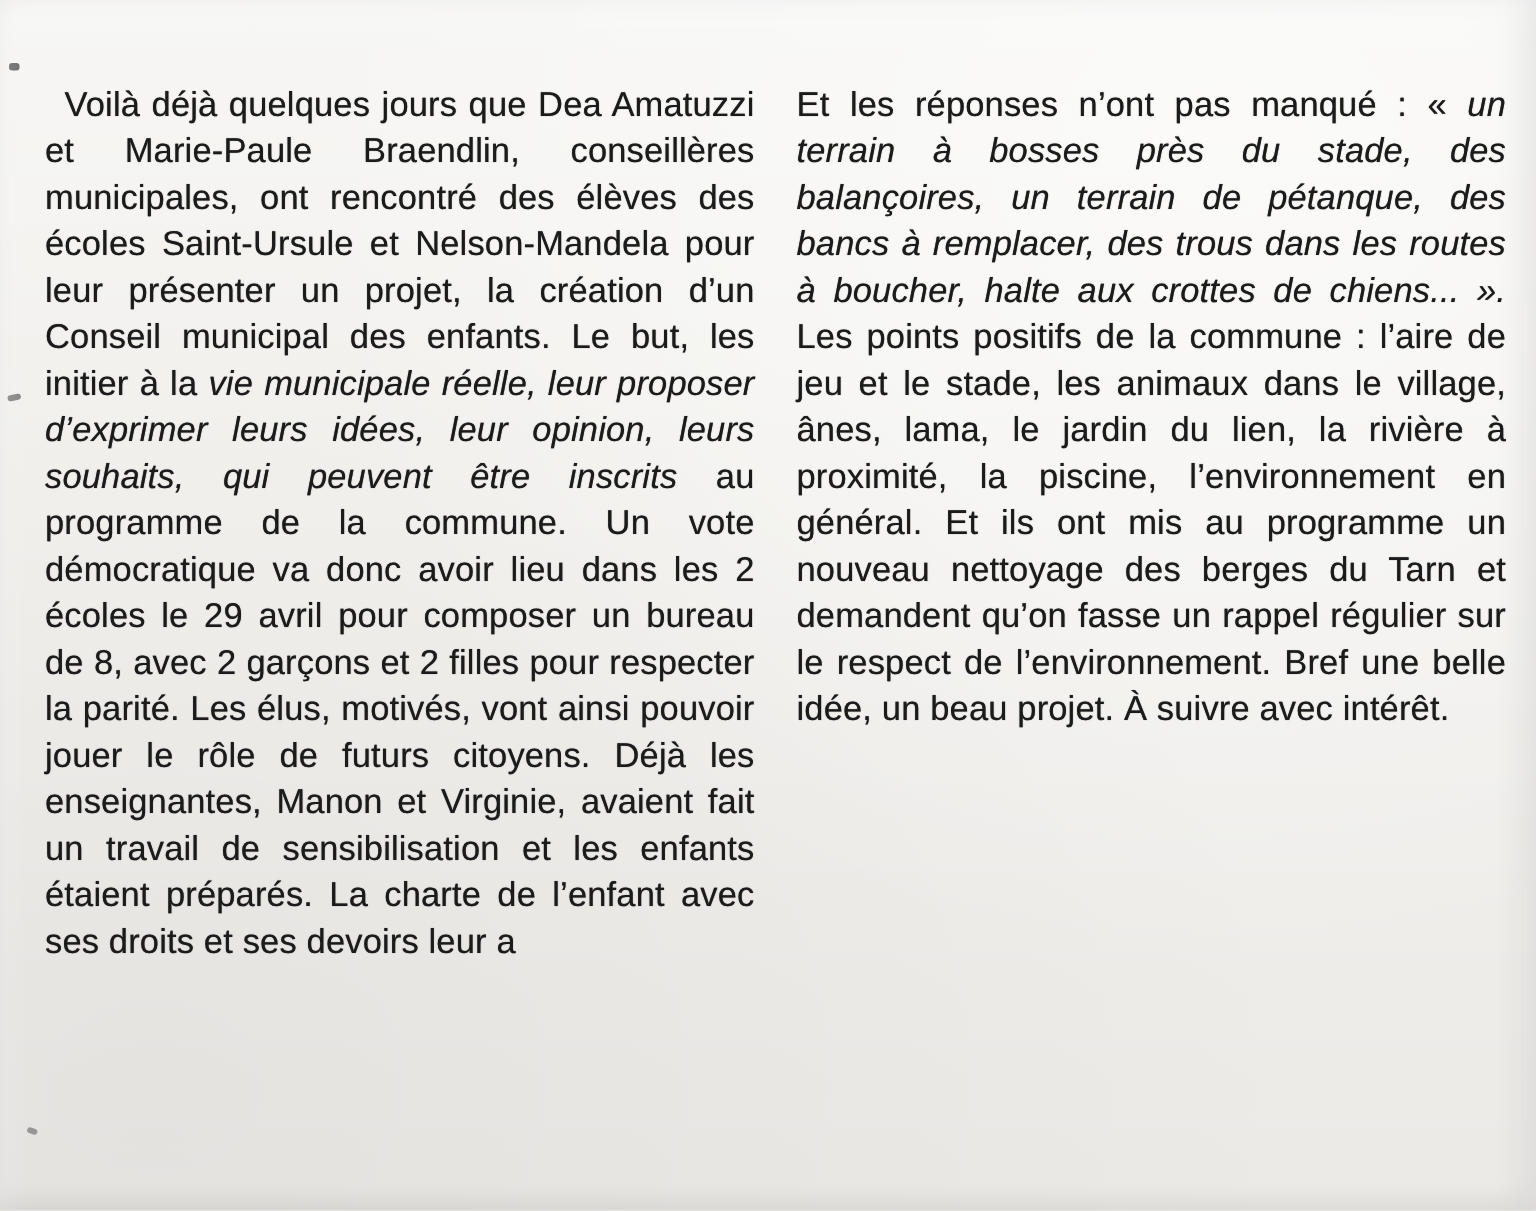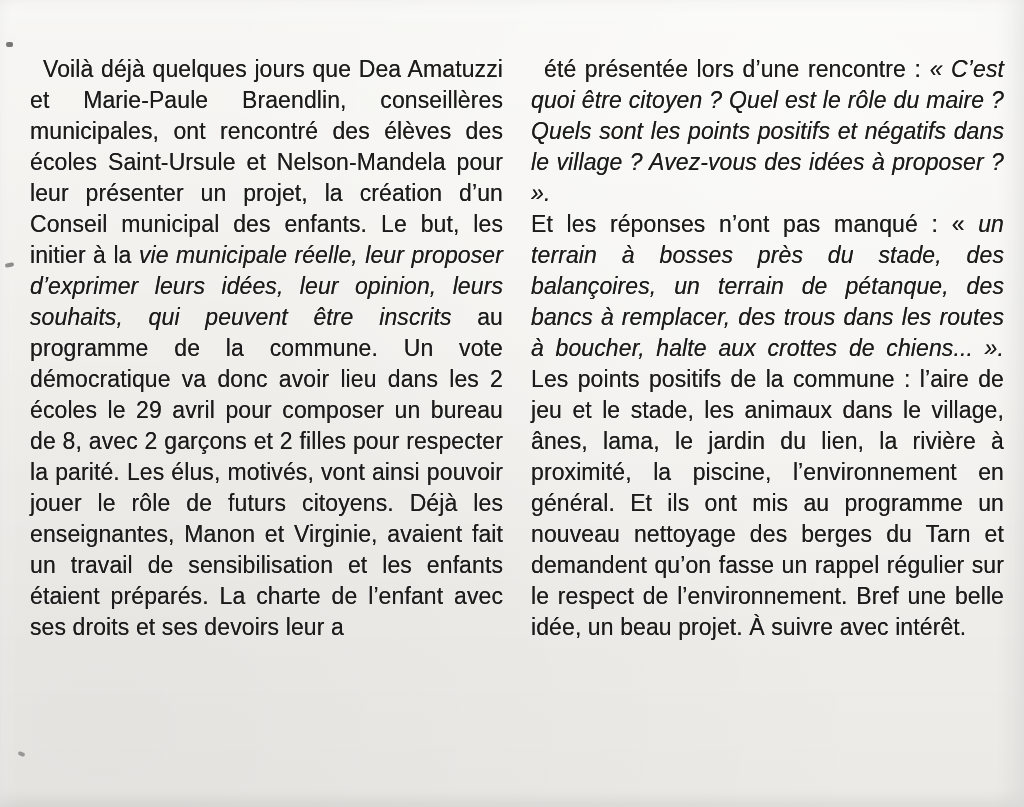--- a/index.html
+++ b/index.html
@@ -82,21 +82,20 @@
 <div class="page">
 
 
   <div class="columns">
 
     <div class="col">
       <p class="para indent"><span>Voilà déjà quelques jours que Dea Amatuzzi et Marie-Paule Braendlin, conseillères municipales, ont rencontré des élèves des écoles Saint-Ursule et Nelson-Mandela pour leur présenter un projet, la création d’un Conseil municipal des enfants. Le but, les initier à la </span><span class="it">vie municipale réelle, leur proposer d’exprimer leurs idées, leur opinion, leurs souhaits, qui peuvent être inscrits </span><span>au programme de la commune. Un vote démocratique va donc avoir lieu dans les 2 écoles le 29 avril pour composer un bureau de 8, avec 2 garçons et 2 filles pour respecter la parité. Les élus, motivés, vont ainsi pouvoir jouer le rôle de futurs citoyens. Déjà les enseignantes, Manon et Virginie, avaient fait un travail de sensibilisation et les enfants étaient préparés. La charte de l’enfant avec ses droits et ses devoirs leur a</span></p>
     </div>
 
     <div class="col">
-      <p class="para indent"><span>été présentée lors d’une rencontre : </span><span class="it">« C’est quoi être citoyen ? Quel est le rôle du maire ? Quels sont les points positifs et négatifs dans le village ? Avez-vous des idées à proposer ? ».</span></p>
       <p class="para"><span>Et les réponses n’ont pas manqué : « </span><span class="it">un terrain à bosses près du stade, des balançoires, un terrain de pétanque, des bancs à remplacer, des trous dans les routes à boucher, halte aux crottes de chiens... ».</span><span> Les points positifs de la commune : l’aire de jeu et le stade, les animaux dans le village, ânes, lama, le jardin du lien, la rivière à proximité, la piscine, l’environnement en général. Et ils ont mis au programme un nouveau nettoyage des berges du Tarn et demandent qu’on fasse un rappel régulier sur le respect de l’environnement. Bref une belle idée, un beau projet. À suivre avec intérêt.</span></p>
     </div>
 
   </div>
 
   <div class="speck s1"></div>
   <div class="speck s2"></div>
   <div class="speck s3"></div>
   <div class="vignette"></div>
 </div>

